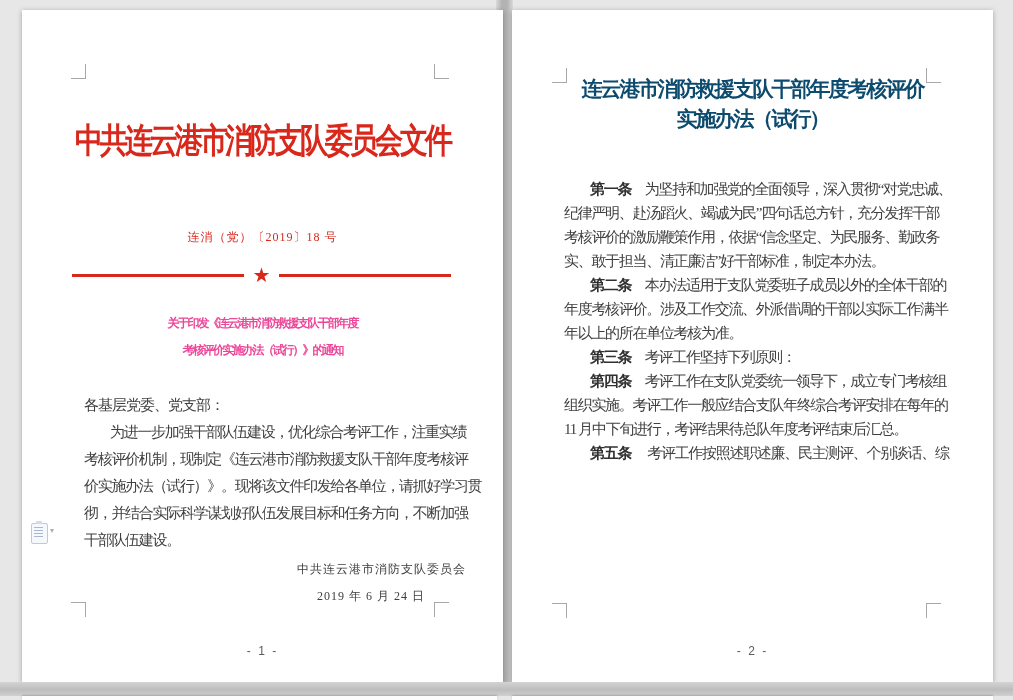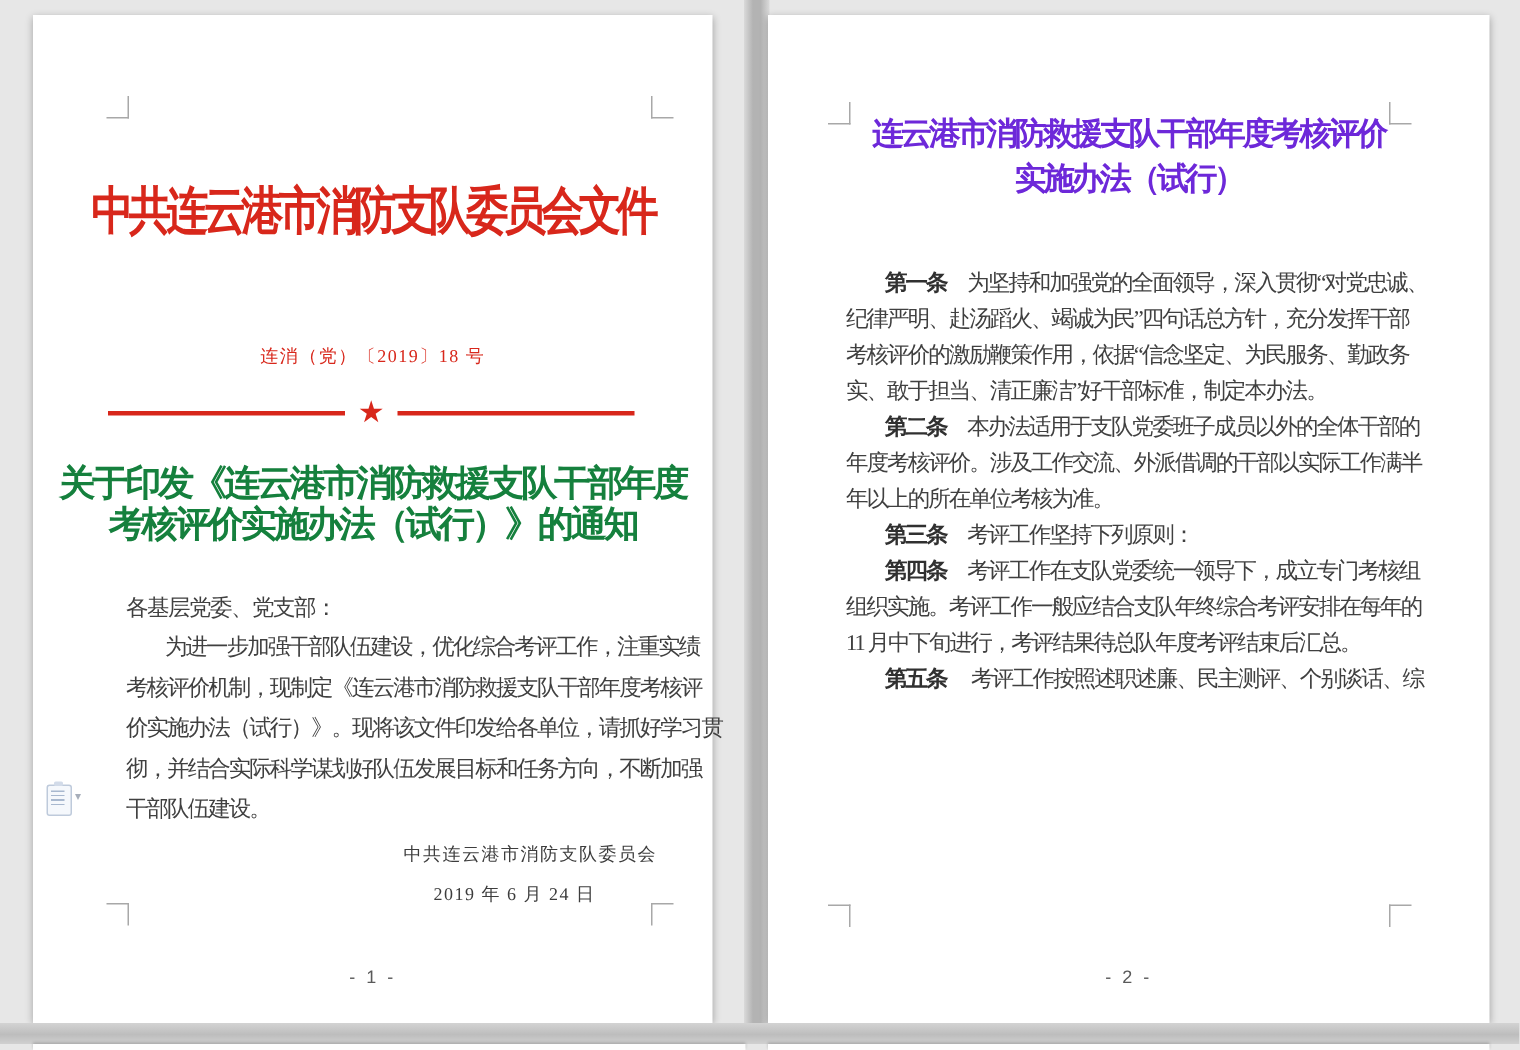--- a/index.html
+++ b/index.html
@@ -20,21 +20,21 @@
     background:linear-gradient(180deg,#d3d3d3,#bdbdbd 55%,#d0d0d0);
   }
   .next-strip{position:absolute;top:696px;height:4px;background:#fdfdfd;box-shadow:0 -1px 2px rgba(0,0,0,.2);}
   .next-strip.left{left:22px;width:475px;}
   .next-strip.right{left:512px;width:481px;}
 
   .page{
     position:absolute;top:10px;height:672px;background:#ffffff;
     box-shadow:0 1px 5px rgba(0,0,0,.30);
   }
-  .page-left{left:22px;width:417px;padding-left:36px;}
+  .page-left{left:22px;width:481px;}
   .page-right{left:512px;width:481px;}
 
   
   .cmark{position:absolute;width:14px;height:14px;border:0 solid #a8a8a8;}
   .cmark.tl{border-right-width:1px;border-bottom-width:1px;}
   .cmark.tr{border-left-width:1px;border-bottom-width:1px;}
   .cmark.bl{border-right-width:1px;border-top-width:1px;}
   .cmark.br{border-left-width:1px;border-top-width:1px;}
 
   
@@ -50,21 +50,21 @@
   }
   .rule-row{
     position:absolute;left:50px;right:52px;top:254px;height:22px;
     display:flex;align-items:center;gap:9px;
   }
   .rule-row .seg{flex:1;height:3px;background:var(--accent,#d8271b);}
   .rule-row .star{color:var(--accent,#d8271b);font-size:20px;line-height:1;}
 
   .doc-title{
     position:absolute;left:0;top:300px;width:100%;text-align:center;
-    font-size:24px;font-weight:700;color:#15803d;letter-spacing:-2px;
+    font-size:12px;font-weight:700;color:#ec4899;letter-spacing:-2px;
   }
   .doc-title .tline{height:27px;line-height:27px;}
 
   .salutation{position:absolute;left:62px;top:386px;font-size:15px;color:#404040;letter-spacing:-1px;}
 
   .body-block{
     position:absolute;left:62px;right:50px;top:409px;
     font-size:15px;color:#404040;letter-spacing:-1.3px;
   }
   .body-block .tline{height:27px;line-height:27px;white-space:nowrap;}
@@ -73,21 +73,21 @@
   .sig-date{position:absolute;right:78px;top:578px;font-size:12px;color:#3d3d3d;letter-spacing:1px;}
 
   .page-num{
     position:absolute;left:0;top:634px;width:100%;text-align:center;
     font-size:12px;color:#5a5a5a;letter-spacing:2px;font-family:"Liberation Sans","DejaVu Sans",sans-serif;
   }
 
   
   .doc-title2{
     position:absolute;left:0;top:64px;width:100%;text-align:center;
-    font-size:21px;font-weight:700;color:#6d28d9;letter-spacing:-2px;
+    font-size:21px;font-weight:700;color:#0c4a6e;letter-spacing:-2px;
   }
   .doc-title2 .tline{height:30px;line-height:30px;}
   .chapter{
     position:absolute;left:0;top:143px;width:100%;text-align:center;
     font-size:16px;font-weight:700;color:#333;
     font-family:"Liberation Sans","DejaVu Sans",sans-serif;letter-spacing:0;
   }
   .body2{
     position:absolute;left:52px;right:50px;top:167px;
     font-size:15px;color:#404040;letter-spacing:-1.3px;

